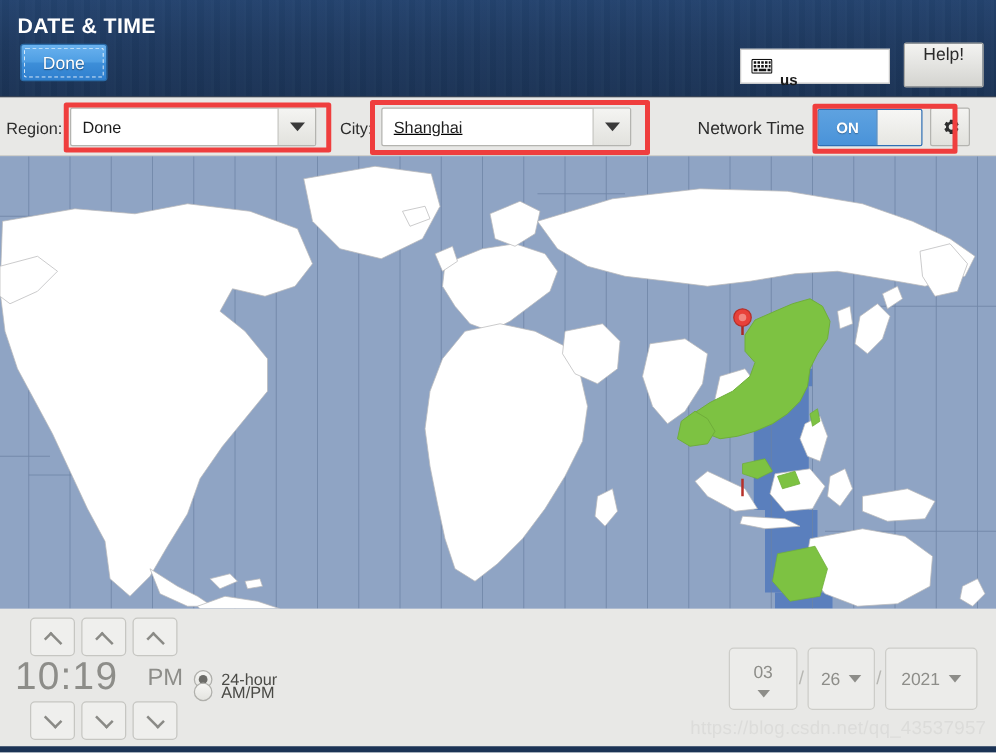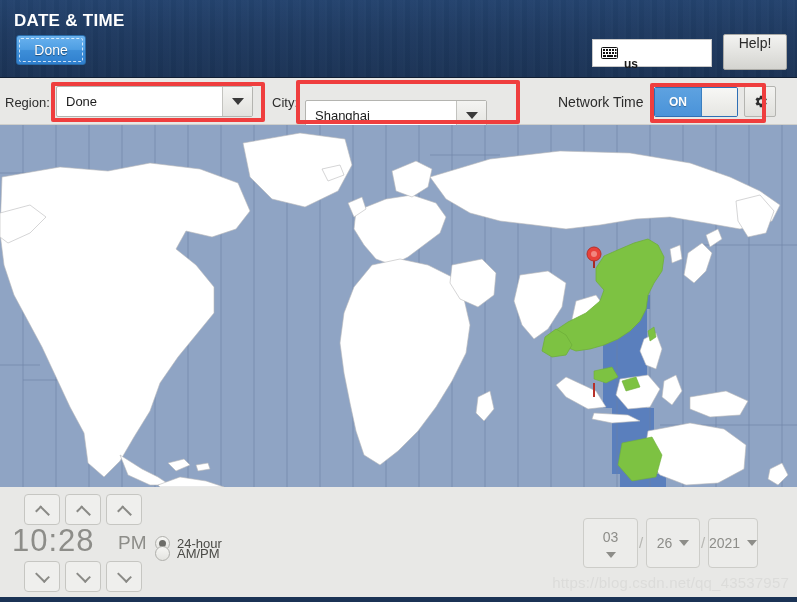--- a/index.html
+++ b/index.html
@@ -96,21 +96,21 @@
     border-left: 1px solid #c3c3bf;
     display: flex; align-items: center; justify-content: center;
   }
   .tri-down {
     width: 0; height: 0;
     border-left: 6px solid transparent;
     border-right: 6px solid transparent;
     border-top: 7px solid #3a3a3a;
   }
   #region-combo { left: 56px; top: 86px; width: 197px; }
-  #city-combo   { left: 305px; top: 100px; width: 182px; }
+  #city-combo   { left: 305px; top: 86px; width: 200px; text-decoration: underline; }
 
   
   .toggle {
     position: absolute; left: 654px; top: 87px;
     width: 84px; height: 30px;
     border: 1px solid #2f6fb5; border-radius: 2px;
     display: flex; overflow: hidden; cursor: pointer;
   }
   .toggle .on-part {
     width: 46px; height: 100%;
@@ -208,21 +208,21 @@
   }
   .date-combo .dv { font-size: 14px; color: #8d8d89; }
   .tri-down-sm {
     width: 0; height: 0;
     border-left: 5px solid transparent;
     border-right: 5px solid transparent;
     border-top: 6px solid #8d8d89;
   }
   #date-month { left: 583px; top: 518px; width: 55px; flex-direction: column; }
   #date-day   { left: 646px; top: 518px; width: 54px; }
-  #date-year  { left: 708px; top: 518px; width: 50px; }
+  #date-year  { left: 708px; top: 518px; width: 74px; }
   .date-sep {
     position: absolute; top: 534px; font-size: 15px; color: #b6b6b2;
   }
   #sep1 { left: 639px; }
   #sep2 { left: 701px; }
 
   .watermark {
     position: absolute; right: 8px; bottom: 11px;
     font-size: 15px; color: #dcdcda; letter-spacing: 0.2px;
   }
@@ -427,21 +427,21 @@
   <div class="spin-btn" style="left:24px; top:494px;">
     <div class="chev up"></div>
   </div>
   <div class="spin-btn" style="left:65px; top:494px;">
     <div class="chev up"></div>
   </div>
   <div class="spin-btn" style="left:106px; top:494px;">
     <div class="chev up"></div>
   </div>
 
-  <div class="time-text">10:28</div>
+  <div class="time-text">10:19</div>
   <div class="ampm-text">PM</div>
 
   <div class="spin-btn" style="left:24px; top:561px;">
     <div class="chev down"></div>
   </div>
   <div class="spin-btn" style="left:65px; top:561px;">
     <div class="chev down"></div>
   </div>
   <div class="spin-btn" style="left:106px; top:561px;">
     <div class="chev down"></div>

